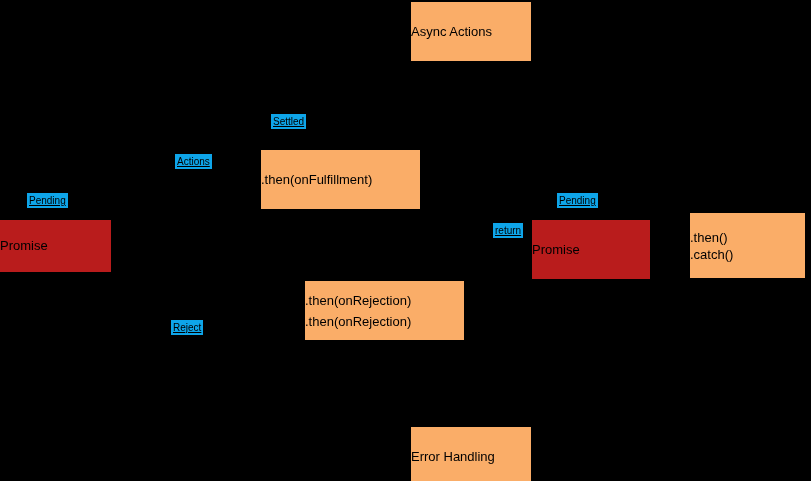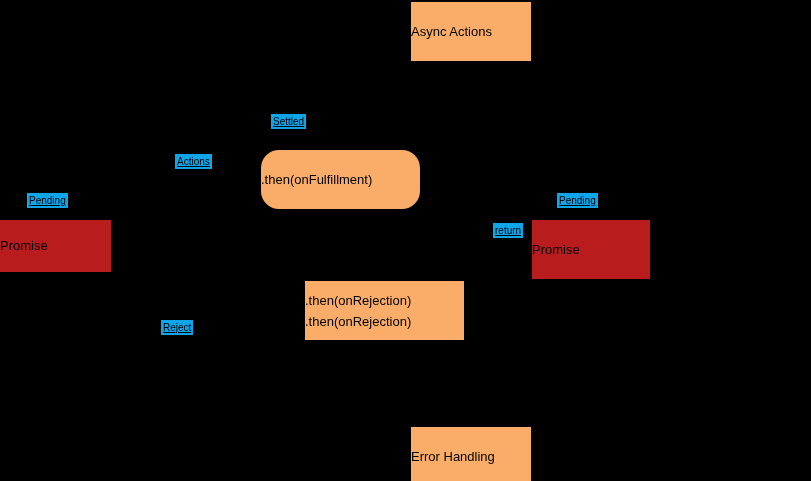--- a/index.html
+++ b/index.html
@@ -33,31 +33,31 @@
     font-size: 10px;
     line-height: 15px;
     padding: 0 2px;
     white-space: nowrap;
     text-decoration: underline;
   }
 
   
   #async-actions    { left: 411px; top: 2px;   width: 120px; height: 59px; }
   #promise-left     { left: 0px;   top: 220px; width: 111px; height: 52px; }
-  #then-fulfillment { left: 261px; top: 150px; width: 159px; height: 59px; border-radius: 18px; }
+  #then-fulfillment { left: 261px; top: 150px; width: 159px; height: 59px; }
   #then-rejection   { left: 261px; top: 281px; width: 159px; height: 59px; line-height: 21px; margin-left: 44px; }
   #promise-right    { left: 532px; top: 220px; width: 118px; height: 59px; }
   #then-catch       { left: 690px; top: 213px; width: 115px; height: 65px; line-height: 17px; }
   #error-handling   { left: 411px; top: 419px; width: 120px; height: 60px; margin-top: 8px; }
 
   
   #label-settled       { left: 271px; top: 114px; }
   #label-fulfill       { left: 175px; top: 154px; }
   #label-pending-left  { left: 27px;  top: 193px; }
-  #label-reject        { left: 161px; top: 320px; }
+  #label-reject        { left: 171px; top: 320px; }
   #label-return        { left: 493px; top: 223px; }
   #label-pending-right { left: 557px; top: 193px; }
 </style>
 </head>
 <body>
 
 <div class="canvas">
 
   <div class="node orange" id="async-actions">
     <span>Async Actions</span>
@@ -81,18 +81,22 @@
   </div>
 
   <span class="edge-label" id="label-reject">Reject</span>
   <span class="edge-label" id="label-return">return</span>
   <span class="edge-label" id="label-pending-right">Pending</span>
 
   <div class="node blue" id="promise-right">
     <span>Promise</span>
   </div>
 
+  <div class="node orange" id="then-catch">
+    <span>.then()</span>
+    <span>.catch()</span>
+  </div>
 
   <div class="node orange" id="error-handling">
     <span>Error Handling</span>
   </div>
 
 </div>
 
 </body></html>

